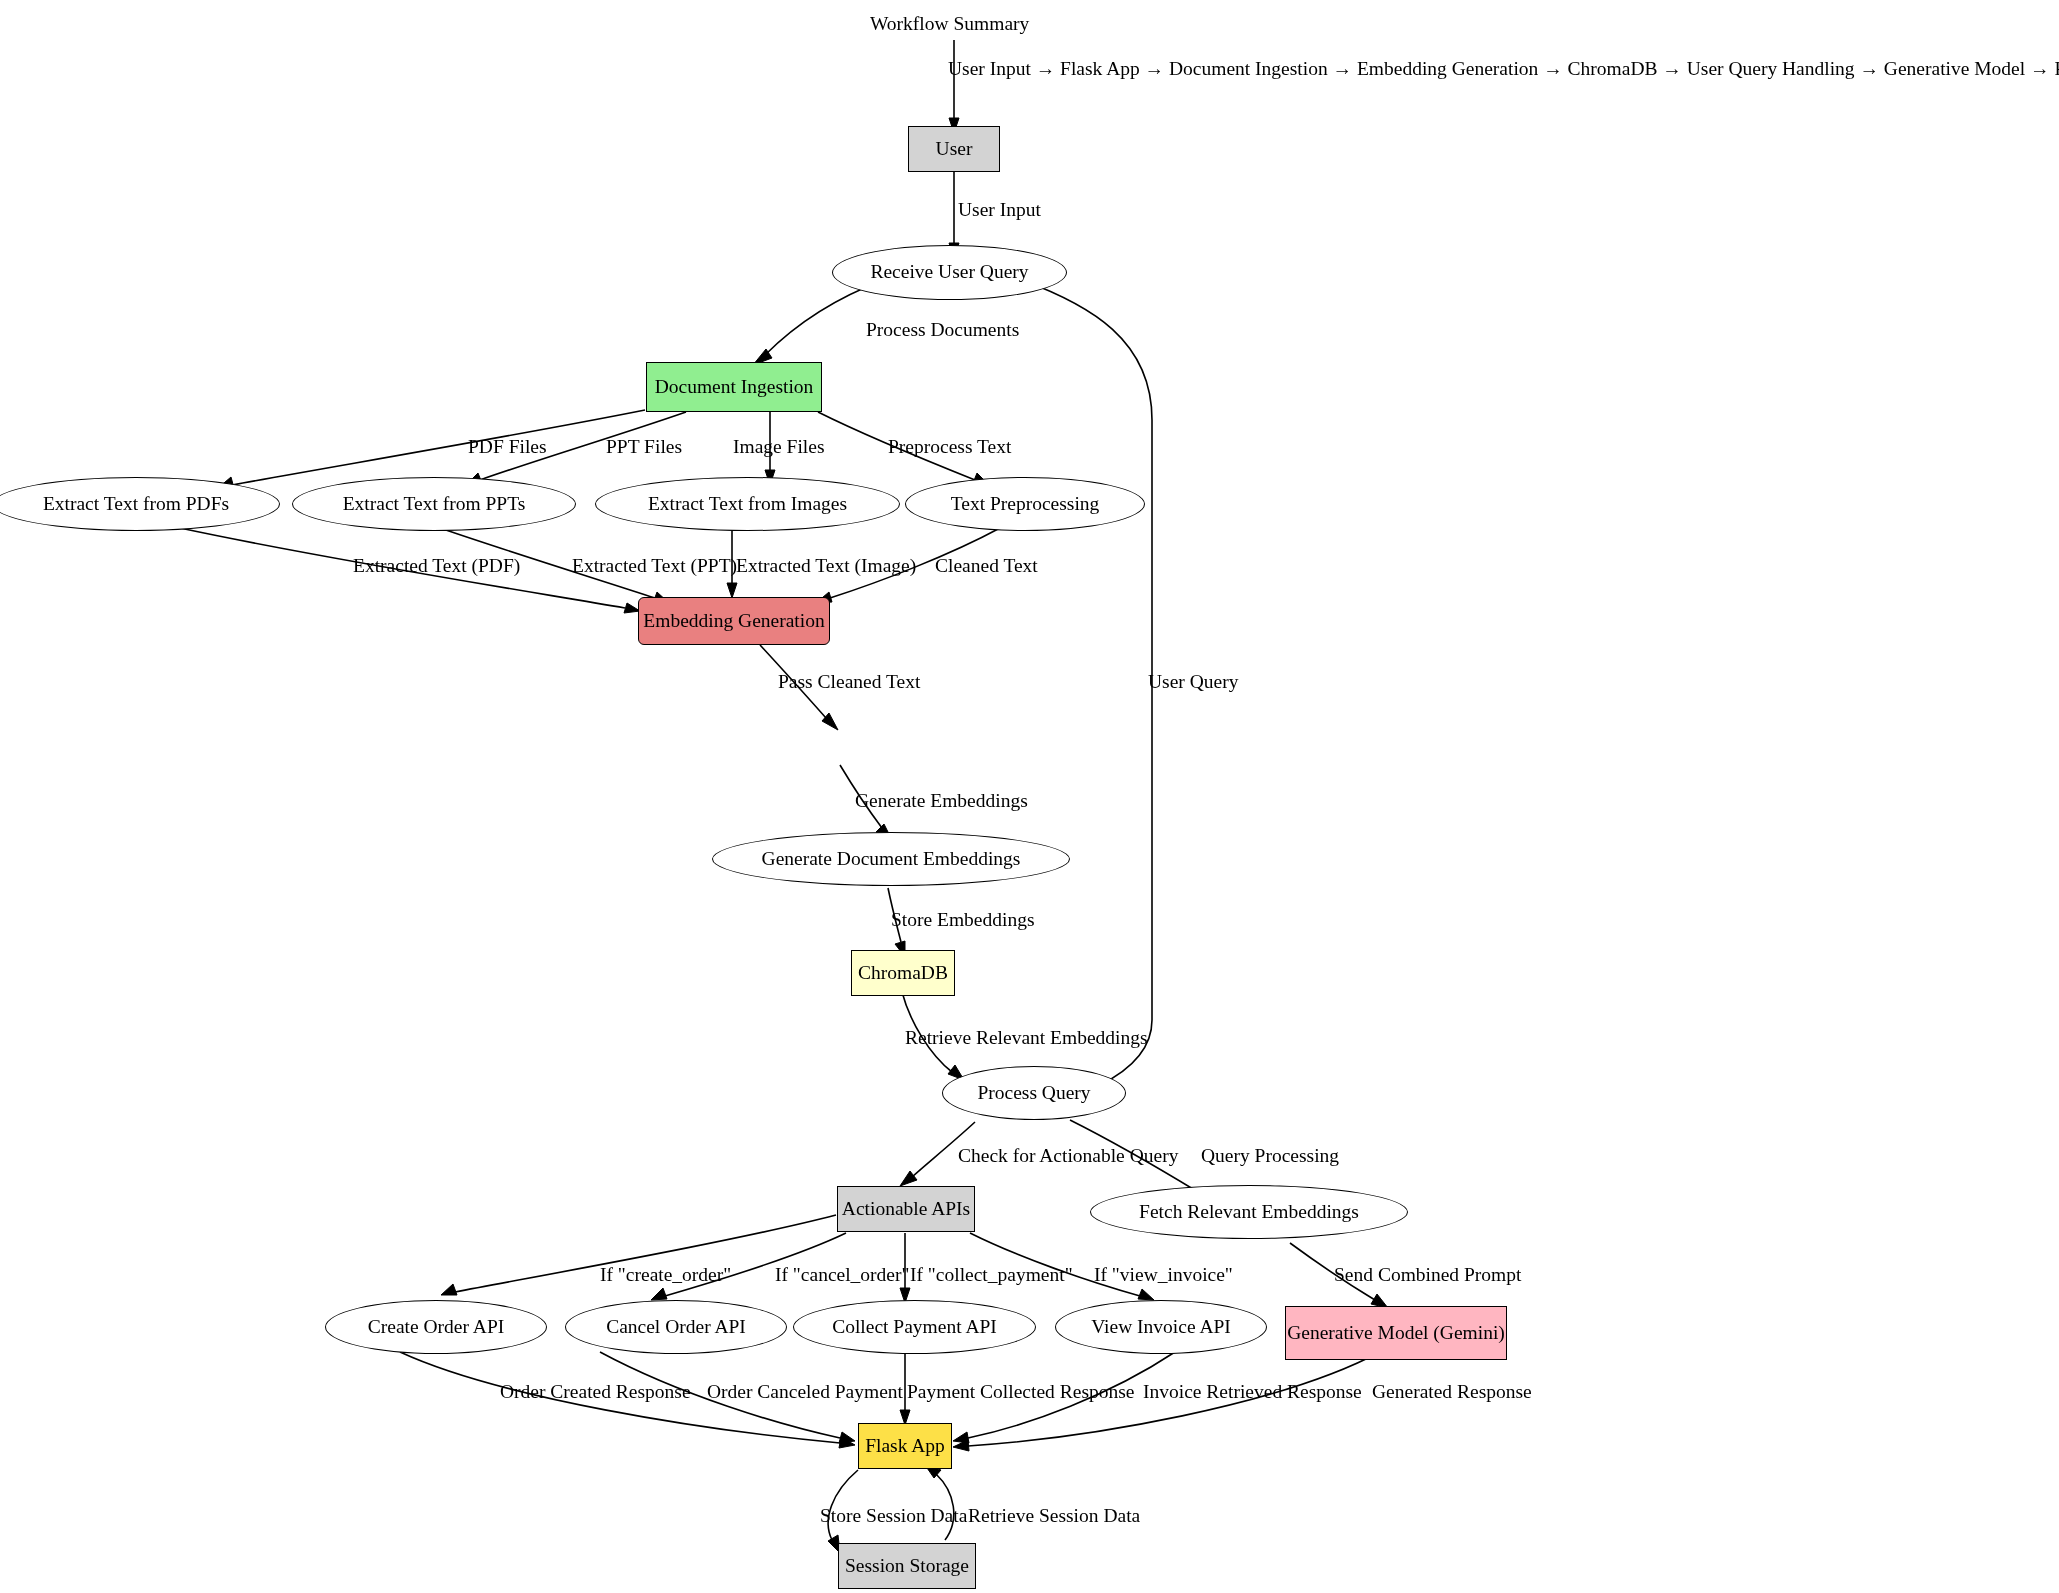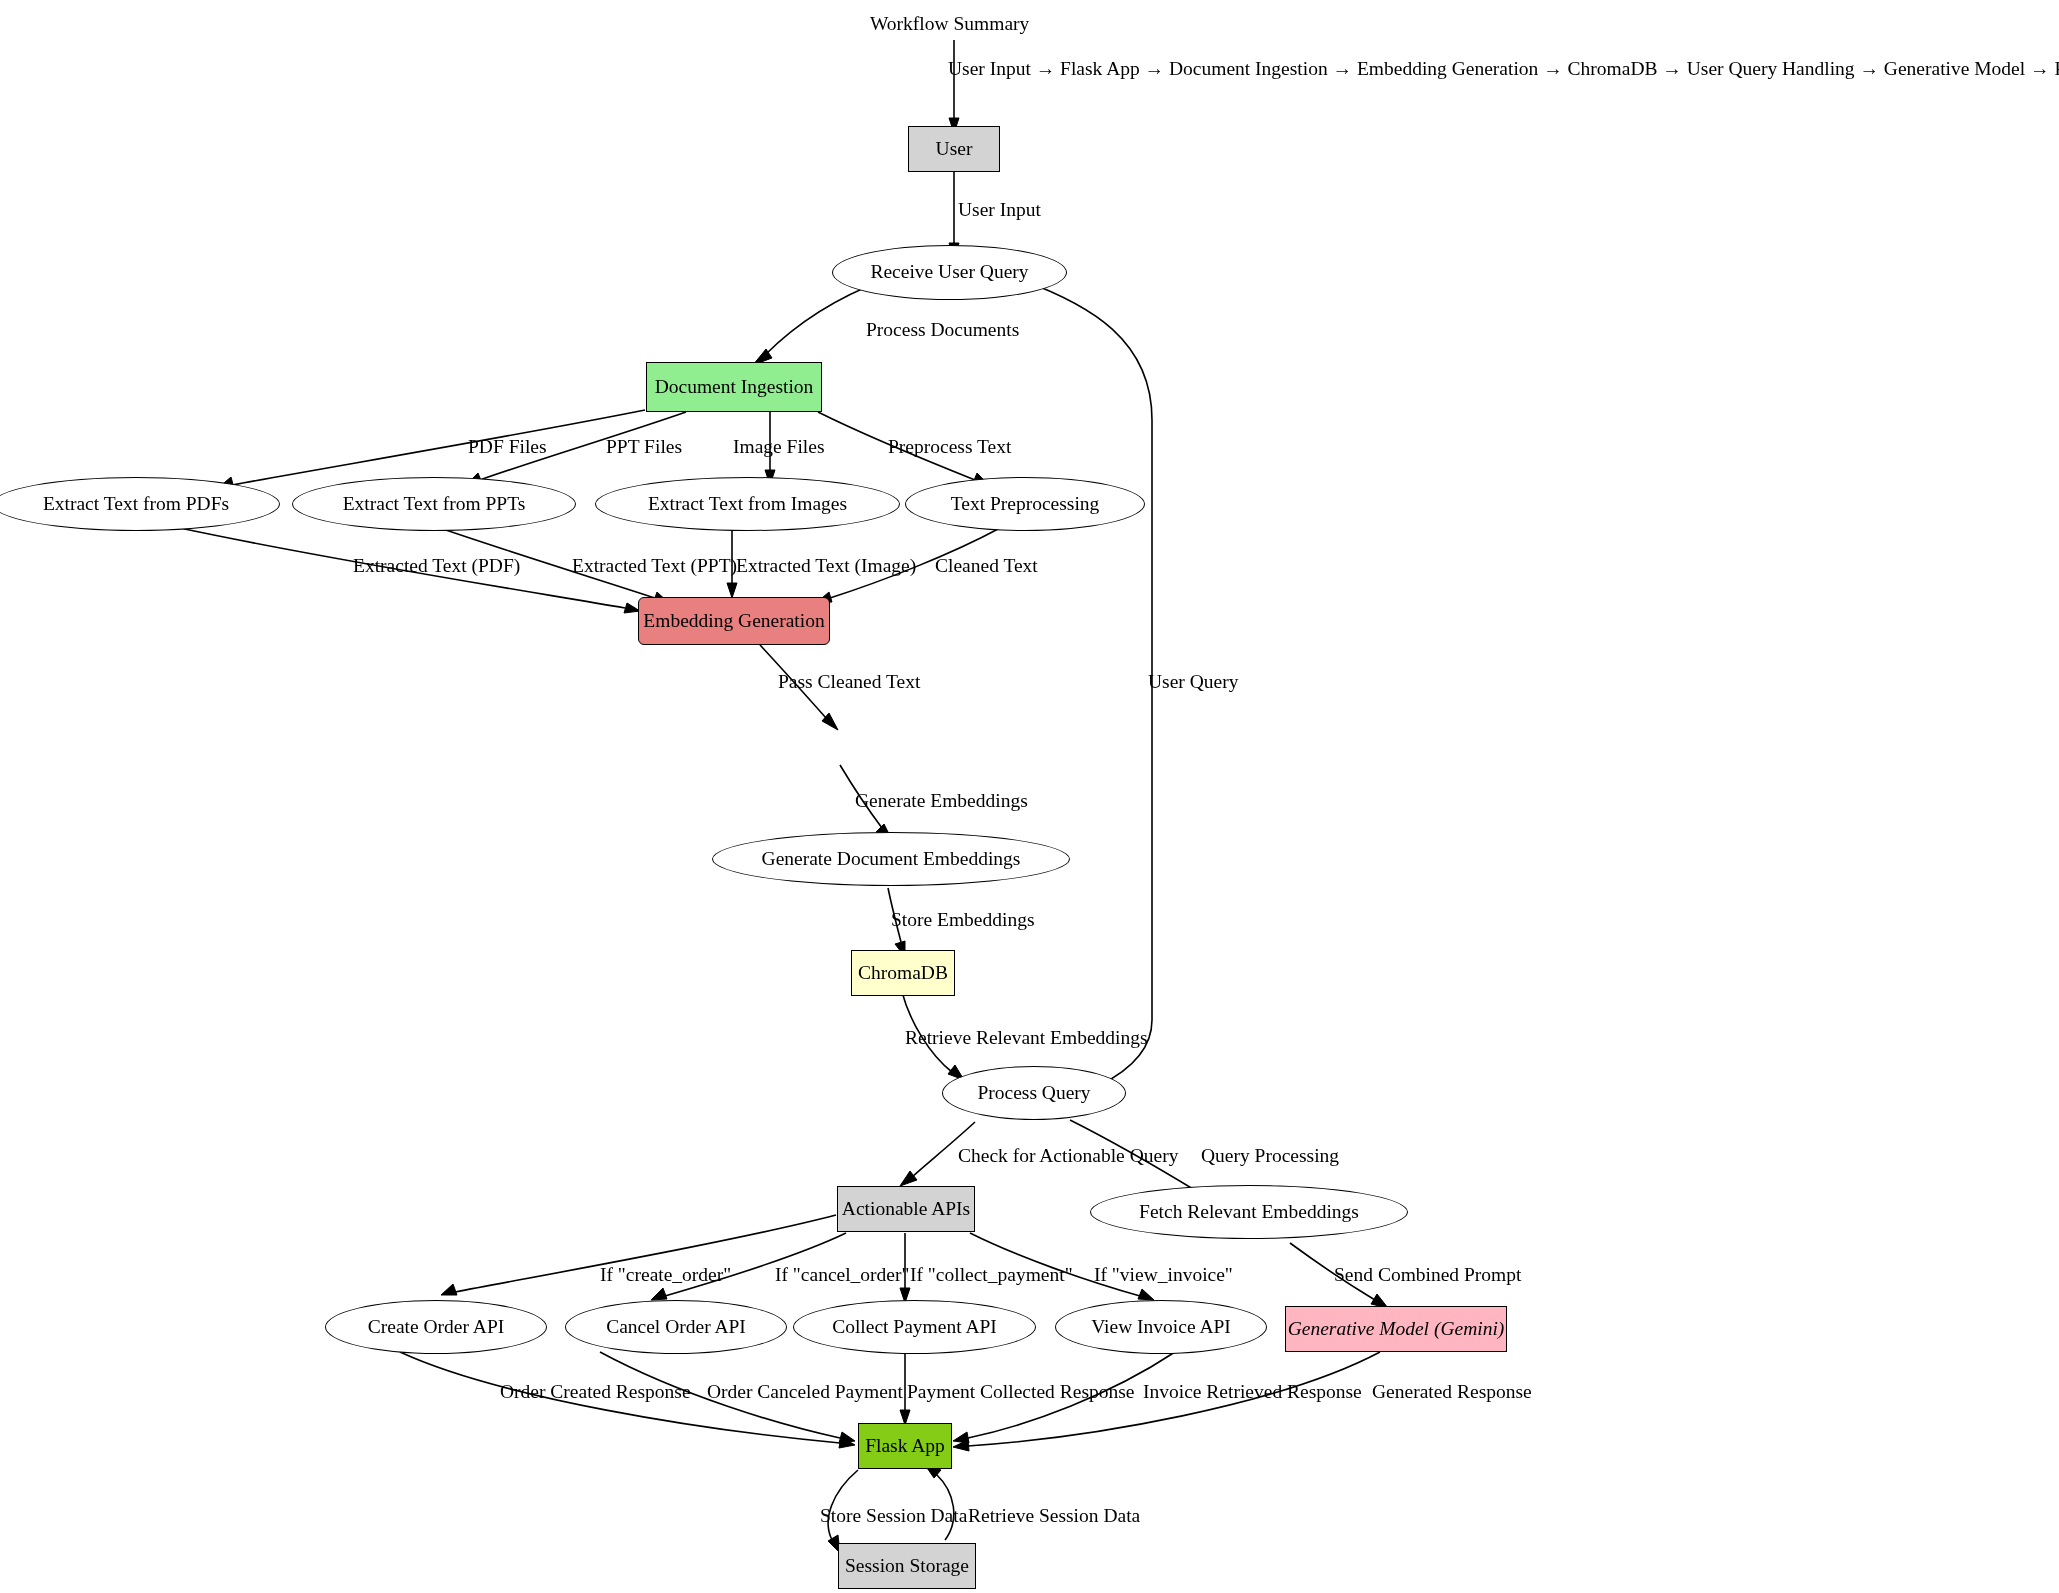--- a/index.html
+++ b/index.html
@@ -233,25 +233,25 @@
   </div>
 
   <div class="node ellipse" style="left:793px; top:1300px; width:243px; height:54px;">
     <span>Collect Payment API</span>
   </div>
 
   <div class="node ellipse" style="left:1055px; top:1300px; width:212px; height:54px;">
     <span>View Invoice API</span>
   </div>
 
-  <div class="node box" style="left:1285px; top:1306px; width:222px; height:46px; background:#ffb6c1;font-style:italic;">
+  <div class="node box" style="left:1285px; top:1306px; width:222px; height:54px; background:#ffb6c1;">
     <span>Generative Model (Gemini)</span>
   </div>
 
-  <div class="node box" style="left:858px; top:1423px; width:94px; height:46px; background:#84cc16;">
+  <div class="node box" style="left:858px; top:1423px; width:94px; height:46px; background:#fde047;">
     <span>Flask App</span>
   </div>
 
   <div class="node box" style="left:838px; top:1543px; width:138px; height:46px; background:#d3d3d3;">
     <span>Session Storage</span>
   </div>
 
   <div class="edge-label" style="left:958px; top:200px;">User Input</div>
 
   <div class="edge-label" style="left:866px; top:320px;">Process Documents</div>

